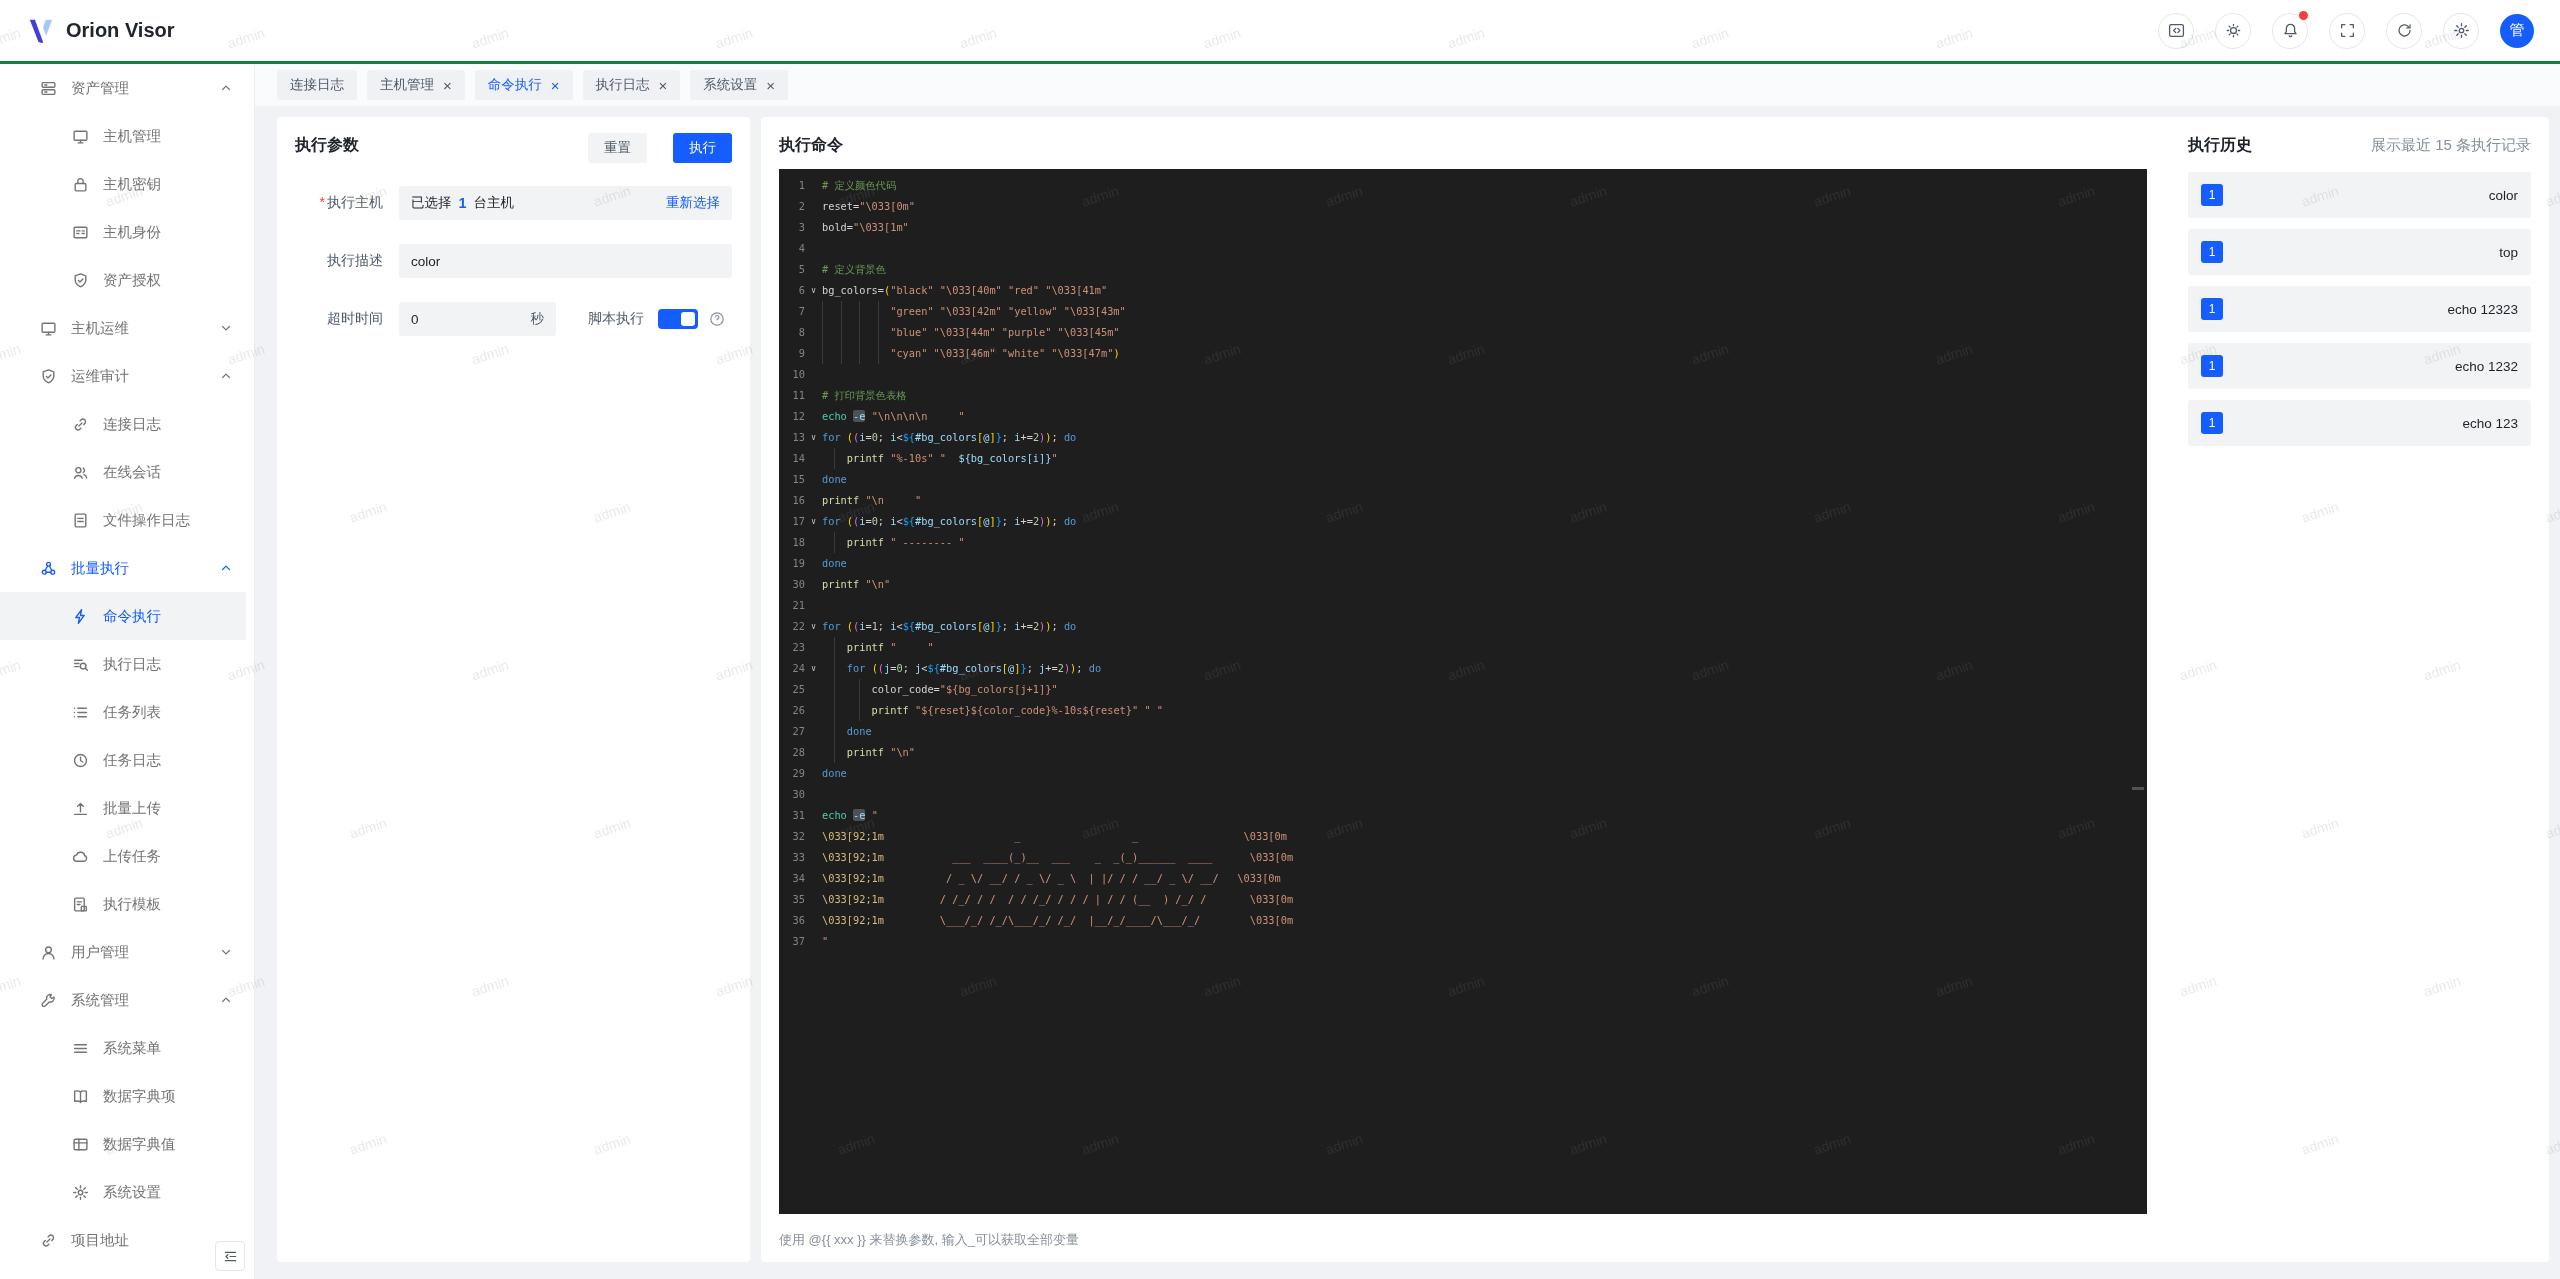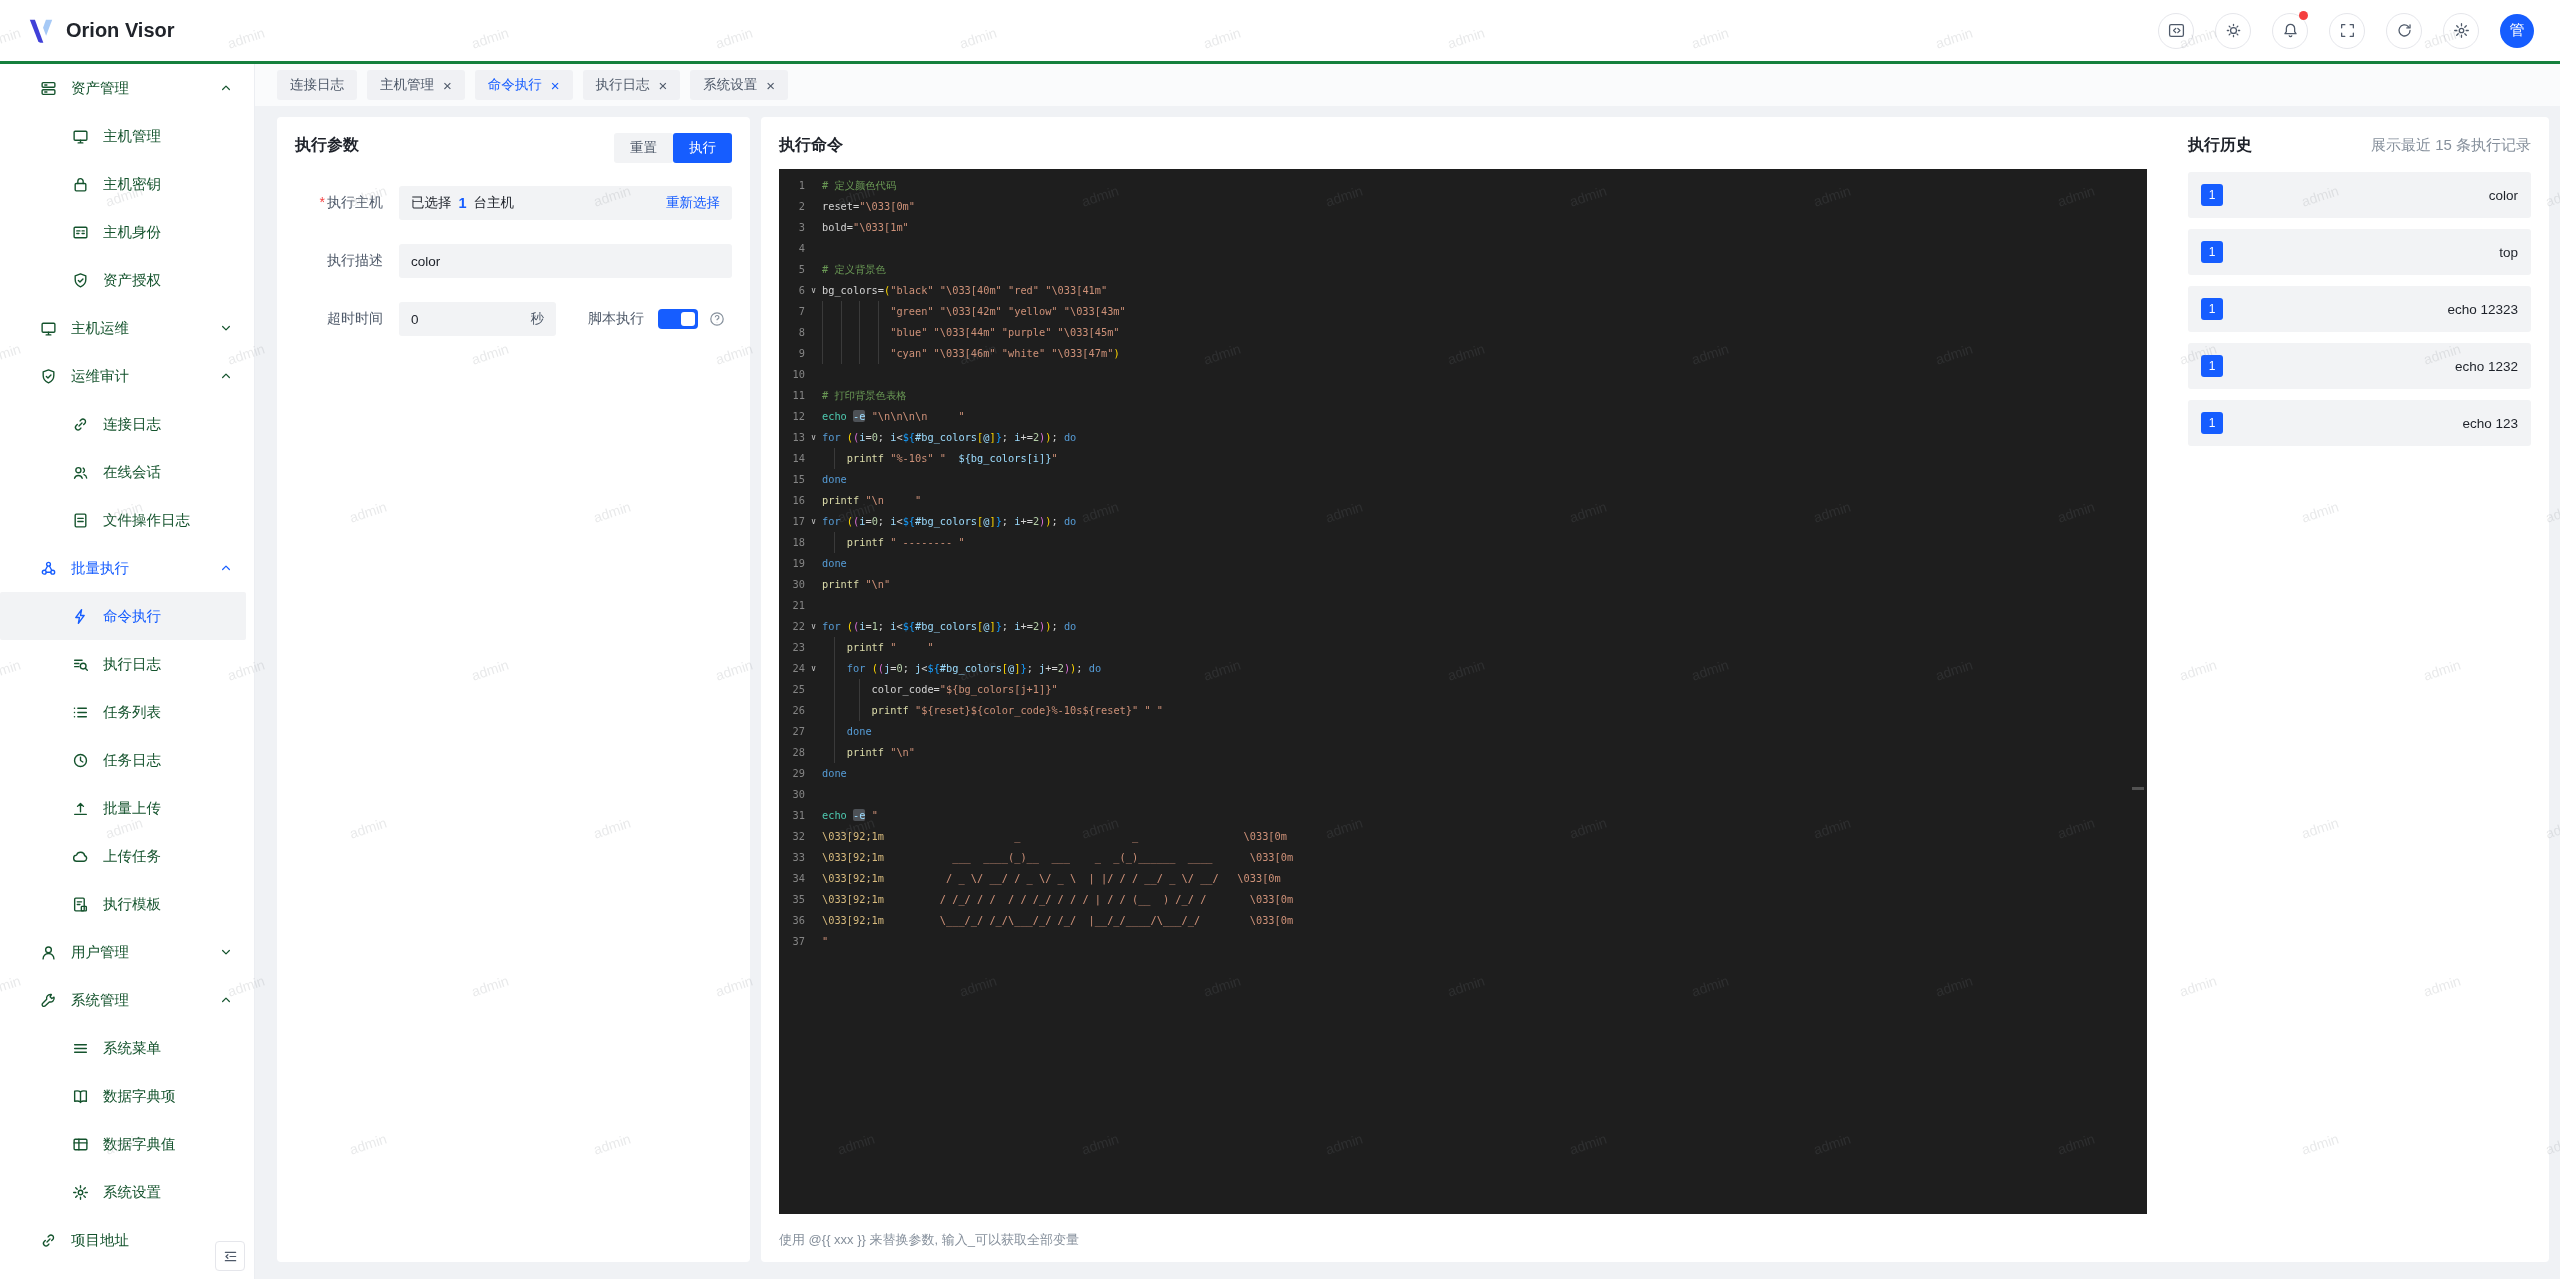--- a/index.html
+++ b/index.html
@@ -14,21 +14,21 @@
   .logo svg{width:30px;height:28px}
   .h-actions{display:flex;align-items:center;gap:21px}
   .hbtn{width:36px;height:36px;border-radius:50%;border:1px solid #e5e6eb;background:#fff;display:flex;
     align-items:center;justify-content:center;color:#4e5969;position:relative;cursor:pointer;padding:0}
   .hbtn .ic svg{width:17px;height:17px;stroke-width:1.2}
   .dot{position:absolute;top:-3px;right:-1px;width:9px;height:9px;background:#f53f3f;border-radius:50%}
   .avatar{width:34px;height:34px;border-radius:50%;background:#165dff;color:#fff;display:flex;align-items:center;
     justify-content:center;font-size:15px;cursor:pointer}
   
   .sidebar{position:absolute;top:64px;left:0;width:255px;bottom:0;background:#fff;border-right:1px solid #eceef2;z-index:5}
-  .mi{display:flex;align-items:center;height:48px;color:#14532d;font-size:14.5px;position:relative;cursor:pointer}
+  .mi{display:flex;align-items:center;height:48px;color:#737373;font-size:14.5px;position:relative;cursor:pointer}
   .mi .ic{margin-right:14px}
   .lv1{padding-left:40px}
   .lv2{padding-left:72px}
   .mi.act{background:#f2f3f5;color:#165dff;margin-right:8px;border-radius:2px}
   .mi.pact{color:#165dff}
   .chev{position:absolute;right:22px;display:inline-flex}
   .chev svg{width:12px;height:12px;fill:none;stroke:currentColor;stroke-width:1.6;stroke-linecap:round;stroke-linejoin:round}
   .collapse-btn{position:absolute;right:9px;bottom:8px;width:30px;height:30px;border:1px solid #e5e6eb;background:#fff;
     border-radius:4px;color:#4e5969;display:flex;align-items:center;justify-content:center;cursor:pointer;padding:0}
   .collapse-btn svg{width:15px;height:15px;fill:none;stroke:currentColor;stroke-width:1.3;stroke-linecap:round;stroke-linejoin:round}
@@ -40,21 +40,21 @@
   .tab .x{margin-left:9px;font-size:15px;line-height:1;cursor:pointer}
   .tab.active{color:#165dff}
   
   .content{position:absolute;left:255px;top:106px;right:0;bottom:0;background:#f0f2f5}
   .card{position:absolute;background:#fff;border-radius:4px;padding:18px;top:11px;bottom:17px}
   .card-title{font-size:16px;font-weight:700;color:#1d2129}
   #card-params{left:22px;width:473px}
   #card-command{left:506px;width:1564px}
   #card-history{left:1915px;width:379px}
   
-  .pbtns{position:absolute;top:16px;right:18px;display:flex;gap:0}
+  .pbtns{position:absolute;top:16px;right:18px;display:flex;gap:26px}
   .btn{height:30px;padding:0 16px;border:none;border-radius:3px;font-size:13.5px;cursor:pointer;font-family:inherit}
   .btn.ghost{background:#f2f3f5;color:#4e5969}
   .btn.primary{background:#165dff;color:#fff}
   .frow{display:flex;align-items:center;margin-top:24px}
   .frow.first{margin-top:30px}
   .flabel{width:88px;text-align:right;margin-right:16px;color:#4e5969;font-size:14px;flex:none}
   .req{color:#f53f3f;margin-right:2px}
   .gbox{flex:1;background:#f2f3f5;border-radius:3px;height:34px;display:flex;align-items:center;padding:0 12px;font-size:13.5px;color:#1d2129}
   .gbox b{color:#165dff;margin:0 7px;font-weight:700;font-size:14.5px}
   .reselect{margin-left:auto;color:#165dff;cursor:pointer}

